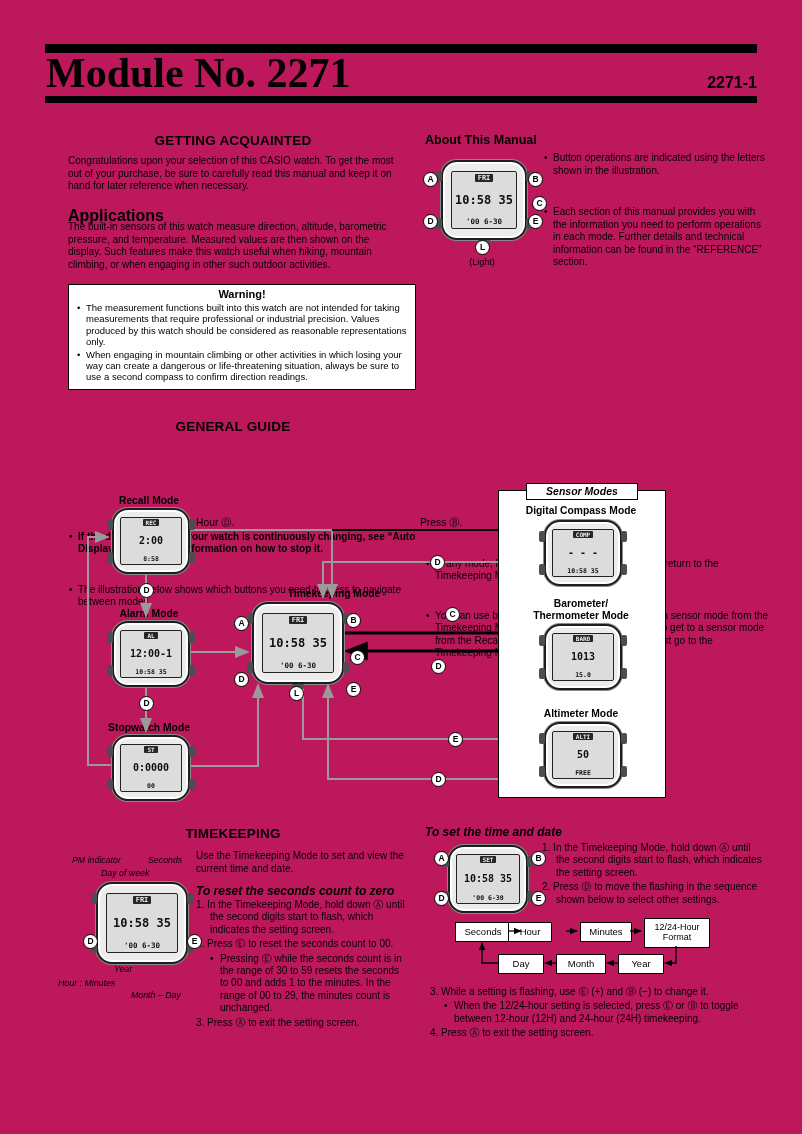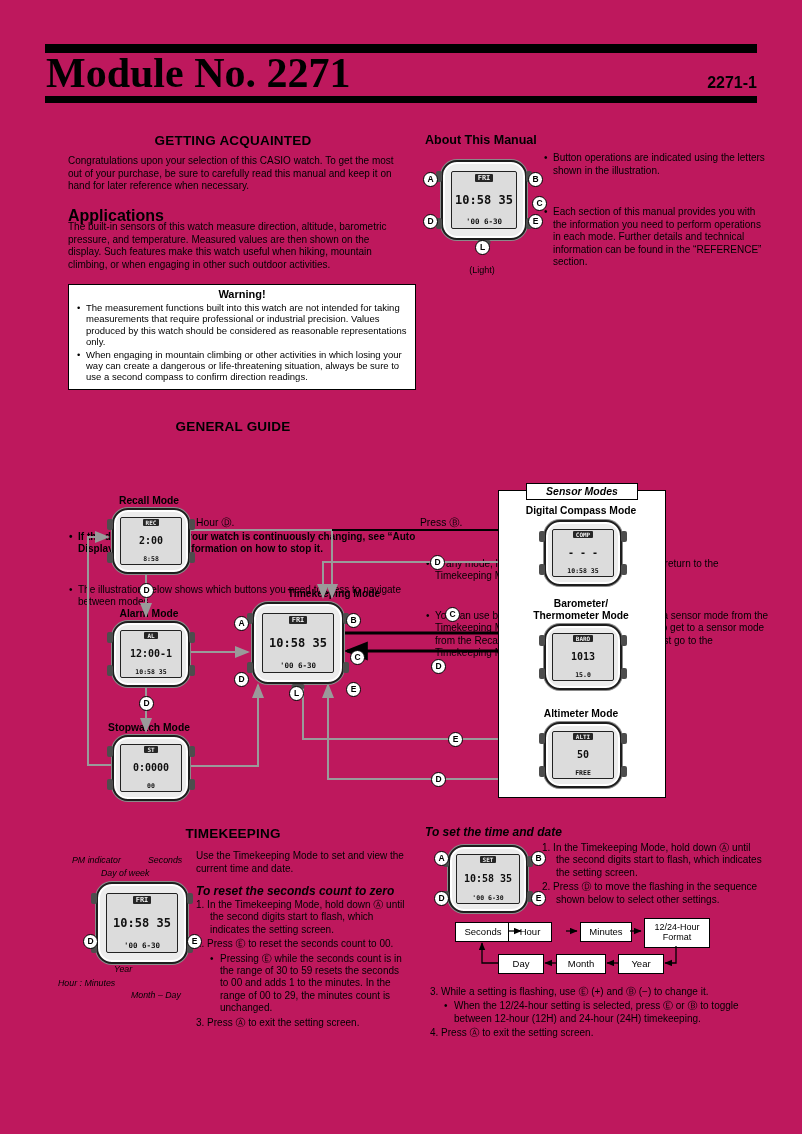--- a/index.html
+++ b/index.html
@@ -88,21 +88,21 @@
       <div class="lcd-mid">10:58 35</div>
       <div class="lcd-bot">'00  6-30</div>
     </div>
   </div>
   <span class="letter" style="left:423px;top:172px;">A</span>
   <span class="letter" style="left:528px;top:172px;">B</span>
   <span class="letter" style="left:532px;top:196px;">C</span>
   <span class="letter" style="left:423px;top:214px;">D</span>
   <span class="letter" style="left:528px;top:214px;">E</span>
   <span class="letter" style="left:475px;top:240px;">L</span>
-  <div class="abs caption" style="left:437px;top:257px;width:90px;margin-top:8px;">(Light)</div>
+  <div class="abs caption" style="left:437px;top:257px;width:90px;">(Light)</div>
 
   <div class="abs body-t bullet" style="left:543px;top:152px;width:216px;">Button operations are indicated using the letters shown in the illustration.</div>
   <div class="abs body-t bullet" style="left:543px;top:180px;width:216px;">Each section of this manual provides you with the information you need to perform operations in each mode. Further details and technical information can be found in the “REFERENCE” section.</div>
 
   <div class="abs sec-h" style="left:68px;top:419px;width:330px;">GENERAL GUIDE</div>
   <div class="abs body-t bullet bold" style="left:68px;top:441px;width:338px;">If the digital display of your watch is continuously changing, see “Auto Display Function” for information on how to stop it.</div>
   <div class="abs body-t bullet" style="left:68px;top:468px;width:338px;">The illustration below shows which buttons you need to press to navigate between modes.</div>
 
   <div class="abs body-t bullet" style="left:425px;top:416px;width:337px;">In any mode, hold down Ⓓ for about one second to return to the Timekeeping Mode.</div>
   <div class="abs body-t bullet" style="left:425px;top:442px;width:337px;">You can use buttons Ⓑ, Ⓒ, and Ⓔ to directly enter a sensor mode from the Timekeeping Mode or from another sensor mode. To get to a sensor mode from the Recall, Alarm, or Stopwatch Mode, you must go to the Timekeeping Mode first.</div>

